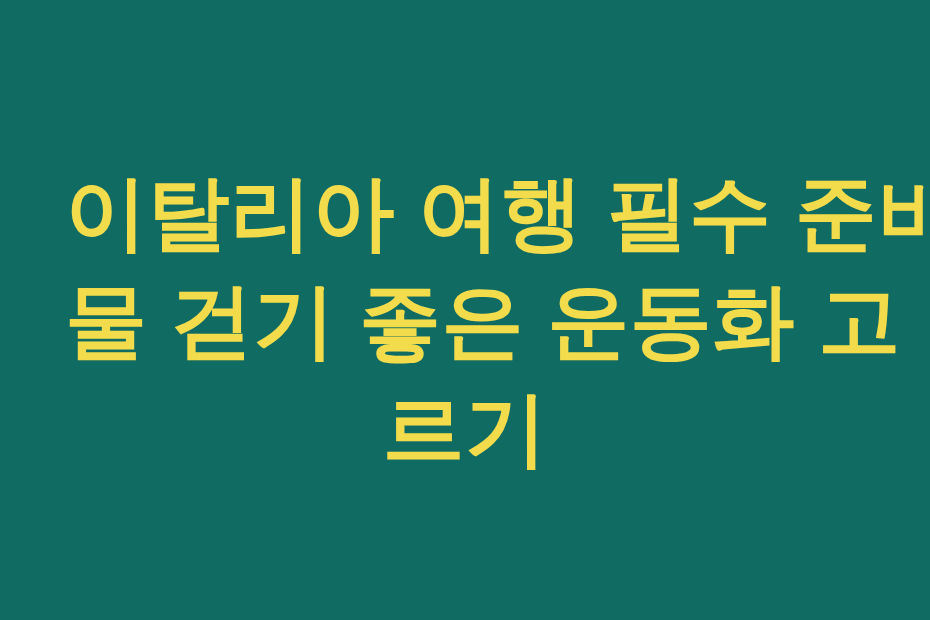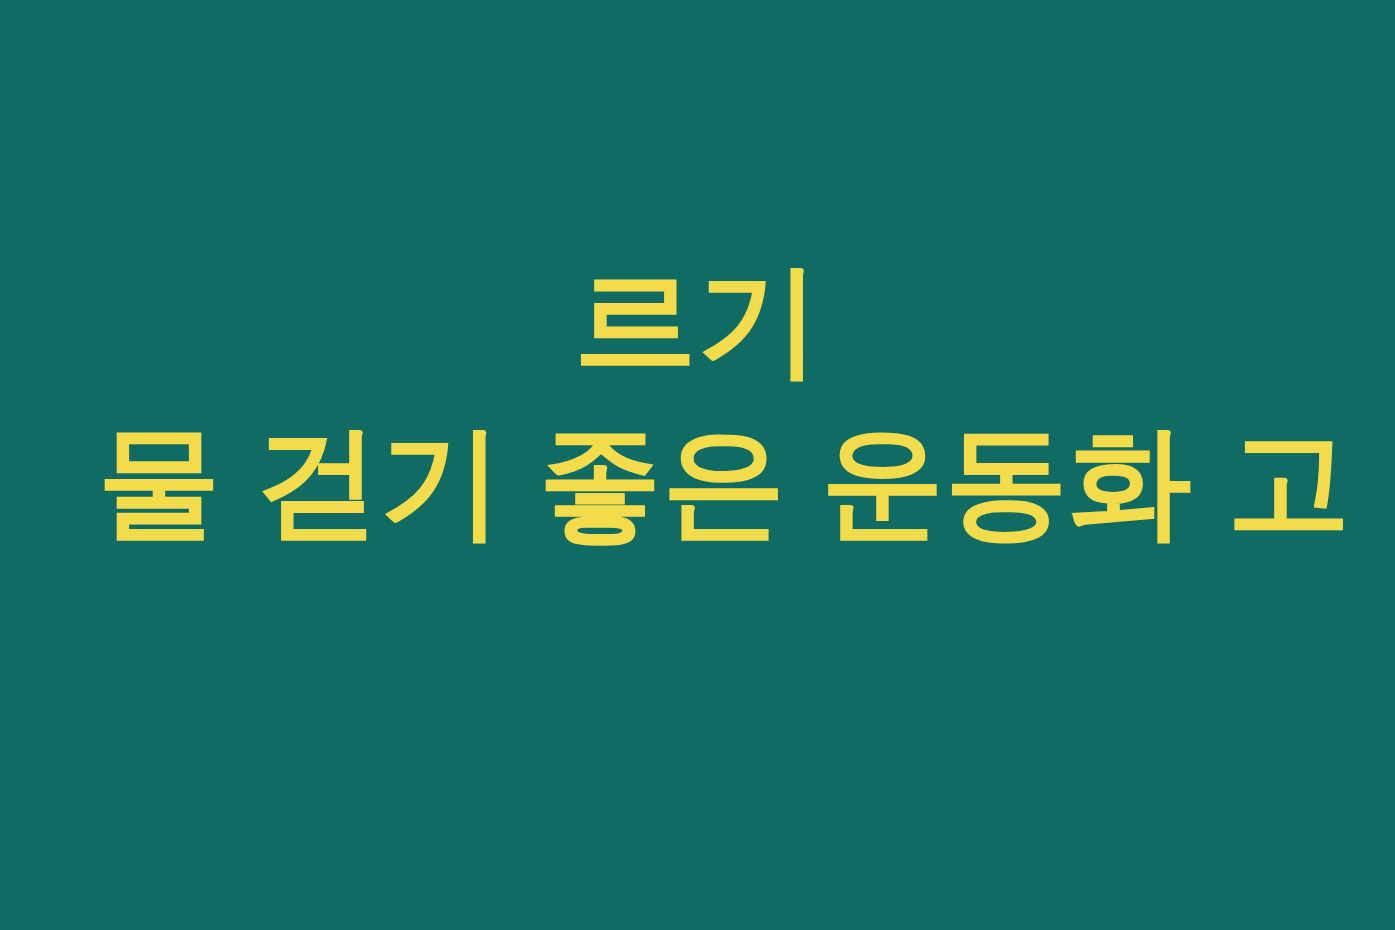--- a/index.html
+++ b/index.html
@@ -46,19 +46,20 @@
     text-rendering: geometricPrecision;
   }
 </style>
 </head>
 <body>
 
 <div id="title-card" style="background: rgb(16, 107, 99);">
 
   <div id="headline-block" style="text-align: center;">
 
+    <span class="headline-line" style="color: rgb(243, 220, 75);">이탈리아 여행 필수 준비</span>
+
+    <span class="headline-line" style="color: rgb(243, 220, 75);">물 걷기 좋은 운동화 고</span>
 
     <span class="headline-line" style="color: rgb(243, 220, 75);">르기</span>
-
-    <span class="headline-line" style="color: rgb(243, 220, 75);">물 걷기 좋은 운동화 고</span>
 
   </div>
 </div>
 
 </body></html>

